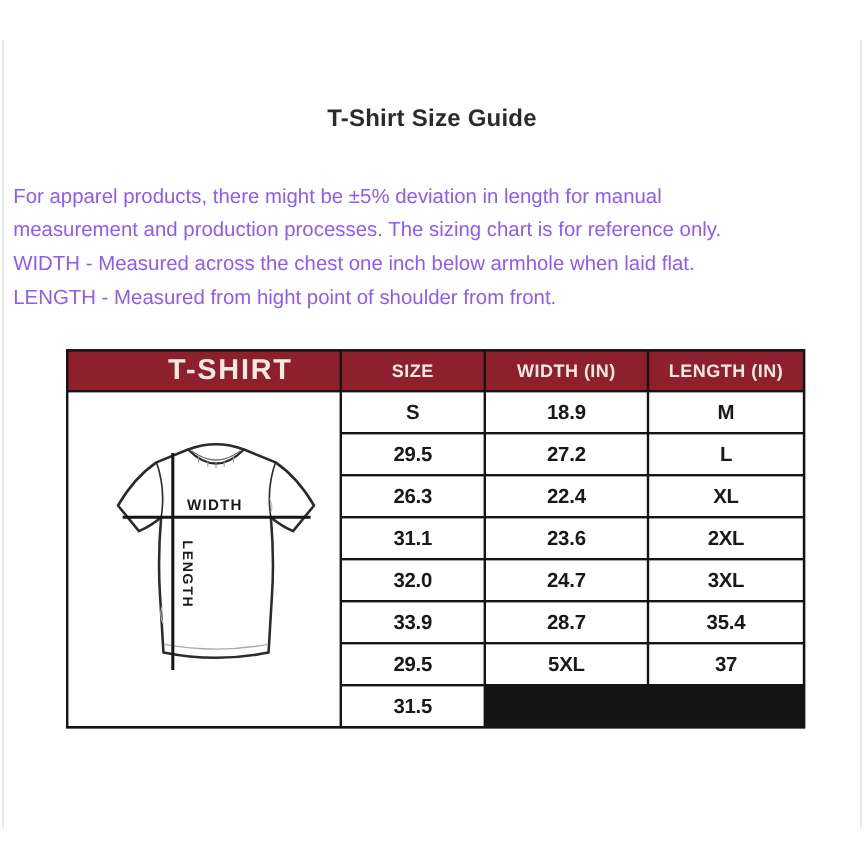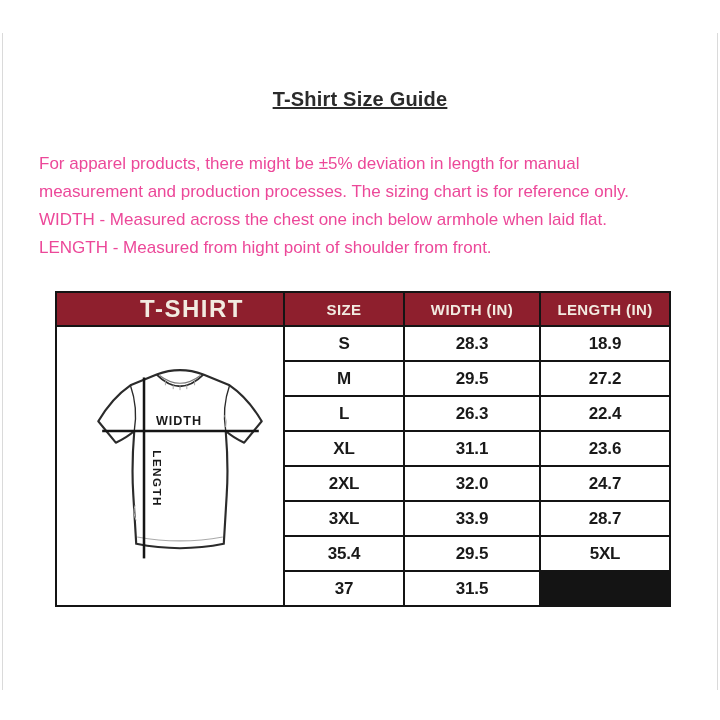--- a/index.html
+++ b/index.html
@@ -13,29 +13,28 @@
     border-right:1px solid #dadada;
   }
 
   .title {
     margin-top:55px;
     text-align:center;
     font-size:20px;
     font-weight:700;
     color:#2b2b2b;
     letter-spacing:0.2px;
-    text-decoration:underline;
   }
 
   .text-block {
-    margin:39px 0 0 36px;
+    margin:39px 0 0 8px;
     max-width:618px;
     font-size:17px;
     line-height:28px;
-    color:#ec4899;
+    color:#8b5cf6;
   }
   .text-block p { margin:0; }
 
   
   .chart {
     margin:29px 0 0 52px;
     width:616px;
     display:grid;
     grid-template-columns:226px 118px 134px 128px;
     grid-template-rows:32px repeat(8, 33px);
@@ -108,21 +107,20 @@
 
         <line x1="63" y1="19" x2="63" y2="205" stroke="#151515" stroke-width="2.6"></line>
         <line x1="20" y1="74" x2="181" y2="74" stroke="#151515" stroke-width="2.6"></line>
 
         <text x="99" y="68" text-anchor="middle" font-family="Liberation Sans, sans-serif" font-size="13" font-weight="bold" letter-spacing="1" fill="#1a1a1a">WIDTH</text>
         <text x="72" y="123" text-anchor="middle" transform="rotate(90 72 123)" font-family="Liberation Sans, sans-serif" font-size="12" font-weight="bold" letter-spacing="1.5" fill="#1a1a1a">LENGTH</text>
       </svg>
     </div>
 
     <div class="dcell">S</div>
-    <div class="dcell">28.3</div>
     <div class="dcell">18.9</div>
 
     <div class="dcell">M</div>
     <div class="dcell">29.5</div>
     <div class="dcell">27.2</div>
 
     <div class="dcell">L</div>
     <div class="dcell">26.3</div>
     <div class="dcell">22.4</div>
 

